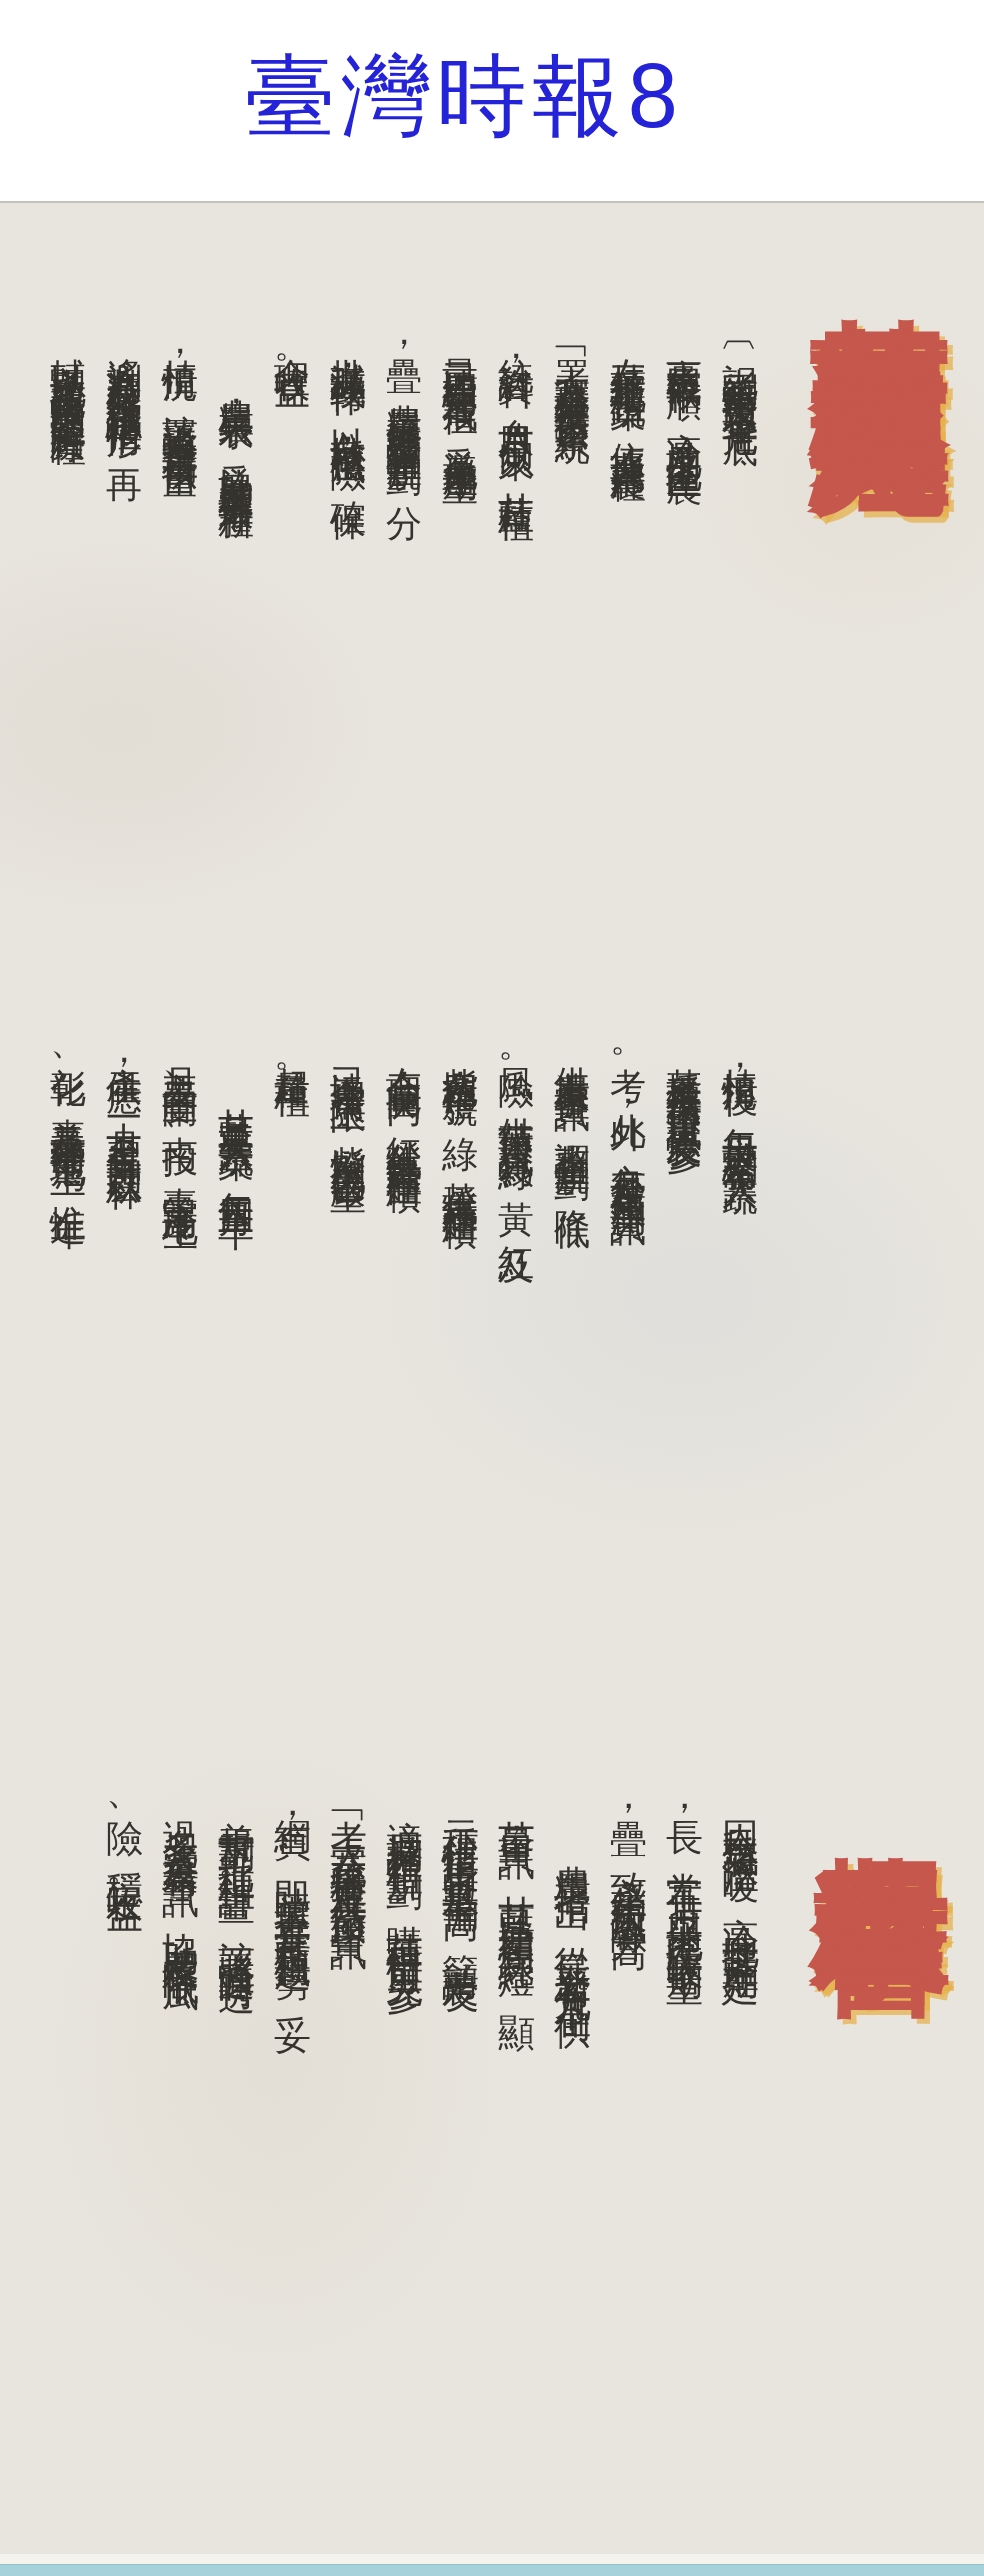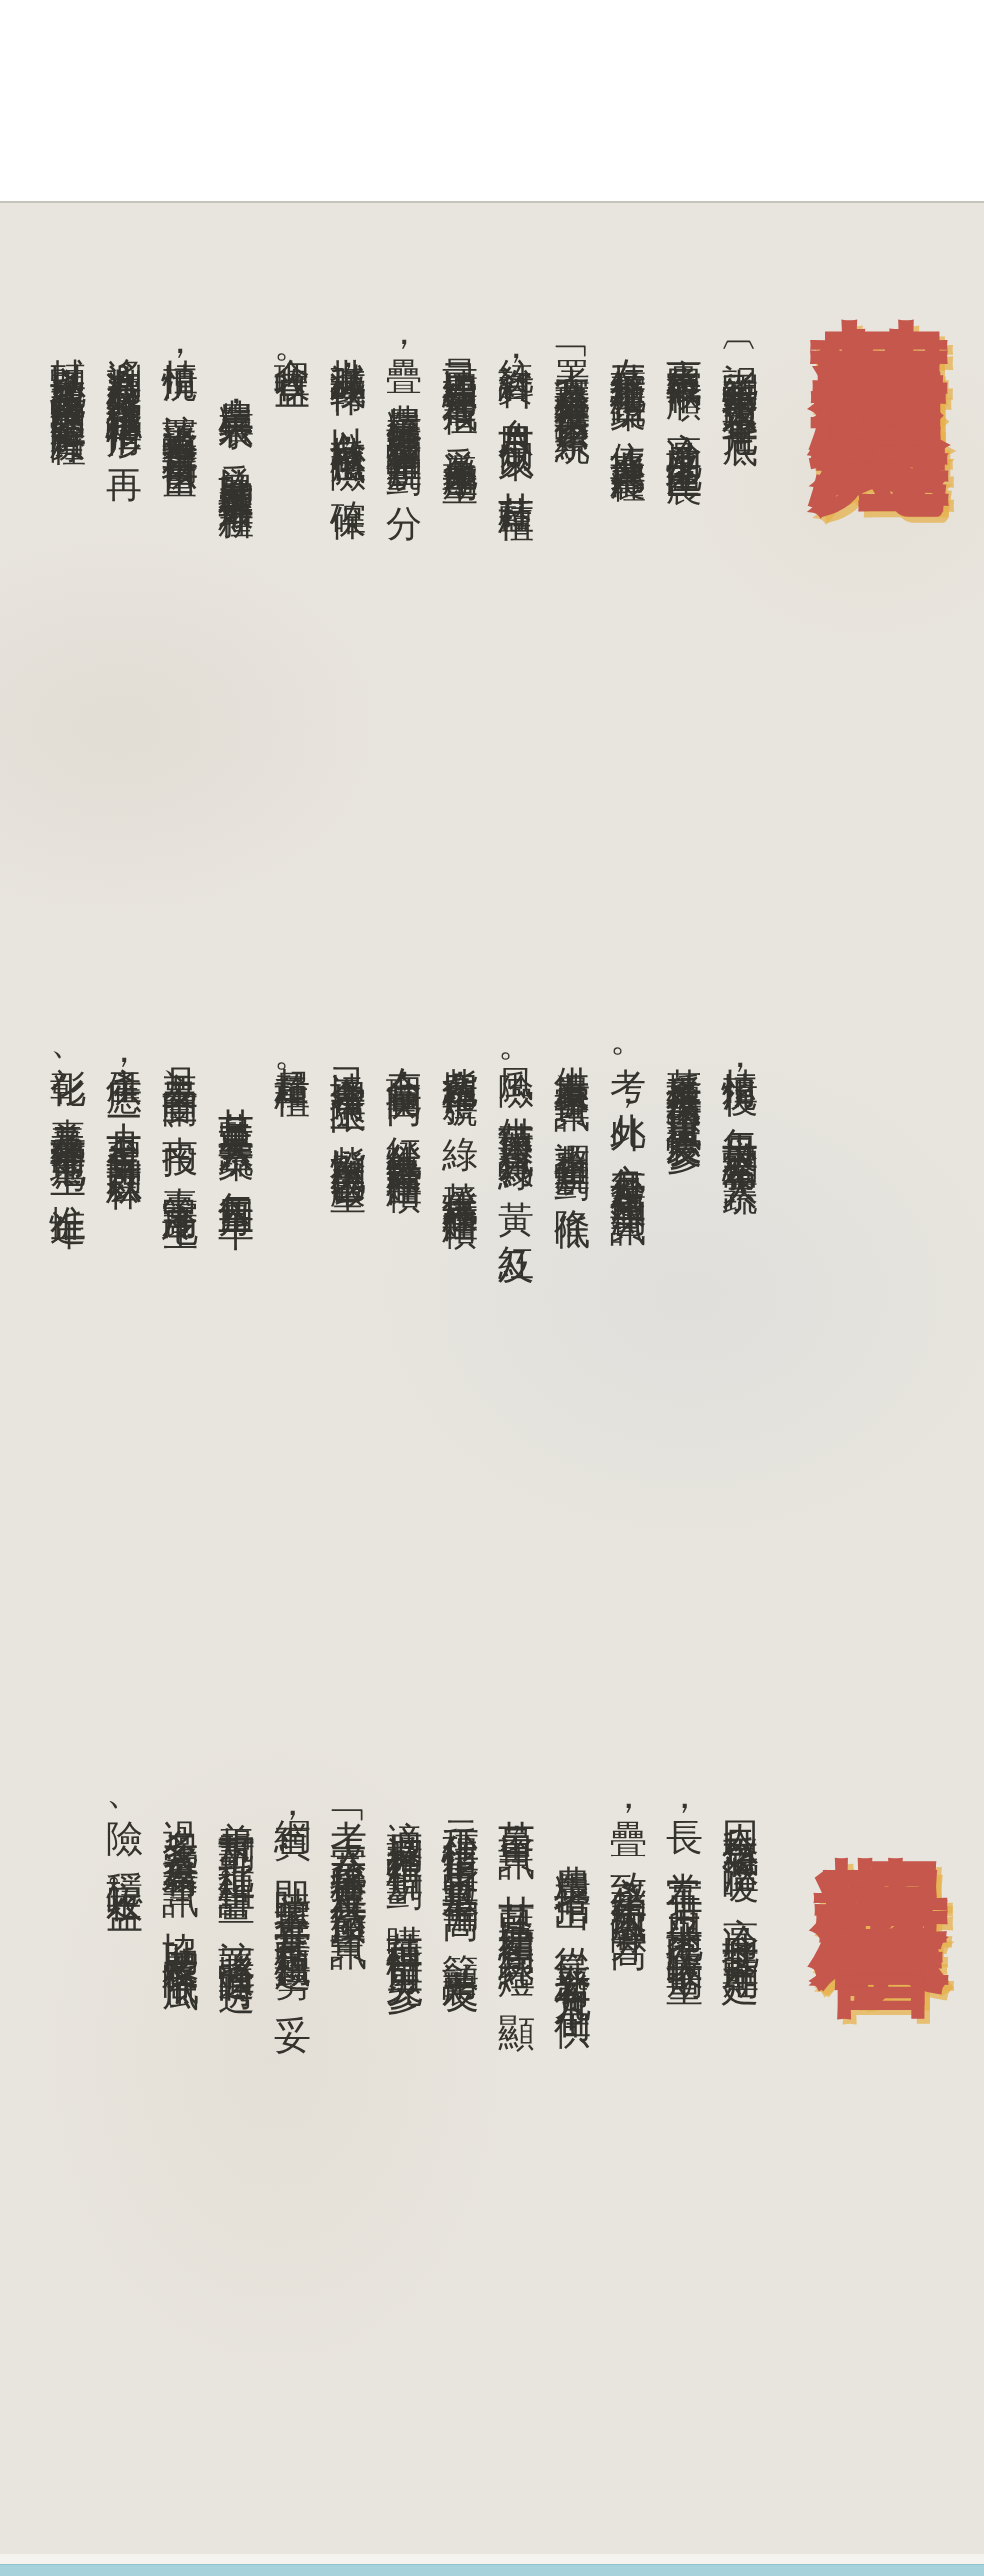--- a/index.html
+++ b/index.html
@@ -49,20 +49,23 @@
     color:#35332e;white-space:nowrap;
   }
   .block3 .vcol{font-size:37px;letter-spacing:7.5px;}
   .white-band{position:absolute;left:0;bottom:13px;width:100%;height:11.3px;background:#f4f3ee;}
   .bottom-strip{position:absolute;left:0;bottom:0;width:100%;height:13px;background:#a6d3db;border-top:1.9px solid #8fc3cd;}
 </style>
 </head>
 <body>
 
 <div class="page">
+  <div class="masthead">
+    <div class="masthead-title">臺灣時報8</div>
+  </div>
 
   <div class="clipping">
     <div class="headline-seg seg1">甘藍連四旬超種亮紅燈</div>
     <div class="headline-seg seg2">農糧署示警</div>
 
     <div class="article-block block1">
         <div class="vcol">〔記者劉敏華南投報導〕今年七月底</div>
         <div class="vcol">豪雨後氣候平順，高冷地及平地產區農</div>
         <div class="vcol">友持續整地種植蔬菜，依據農業部農糧</div>
         <div class="vcol">署「大宗蔬菜播種量及供苗預警系統」</div>

